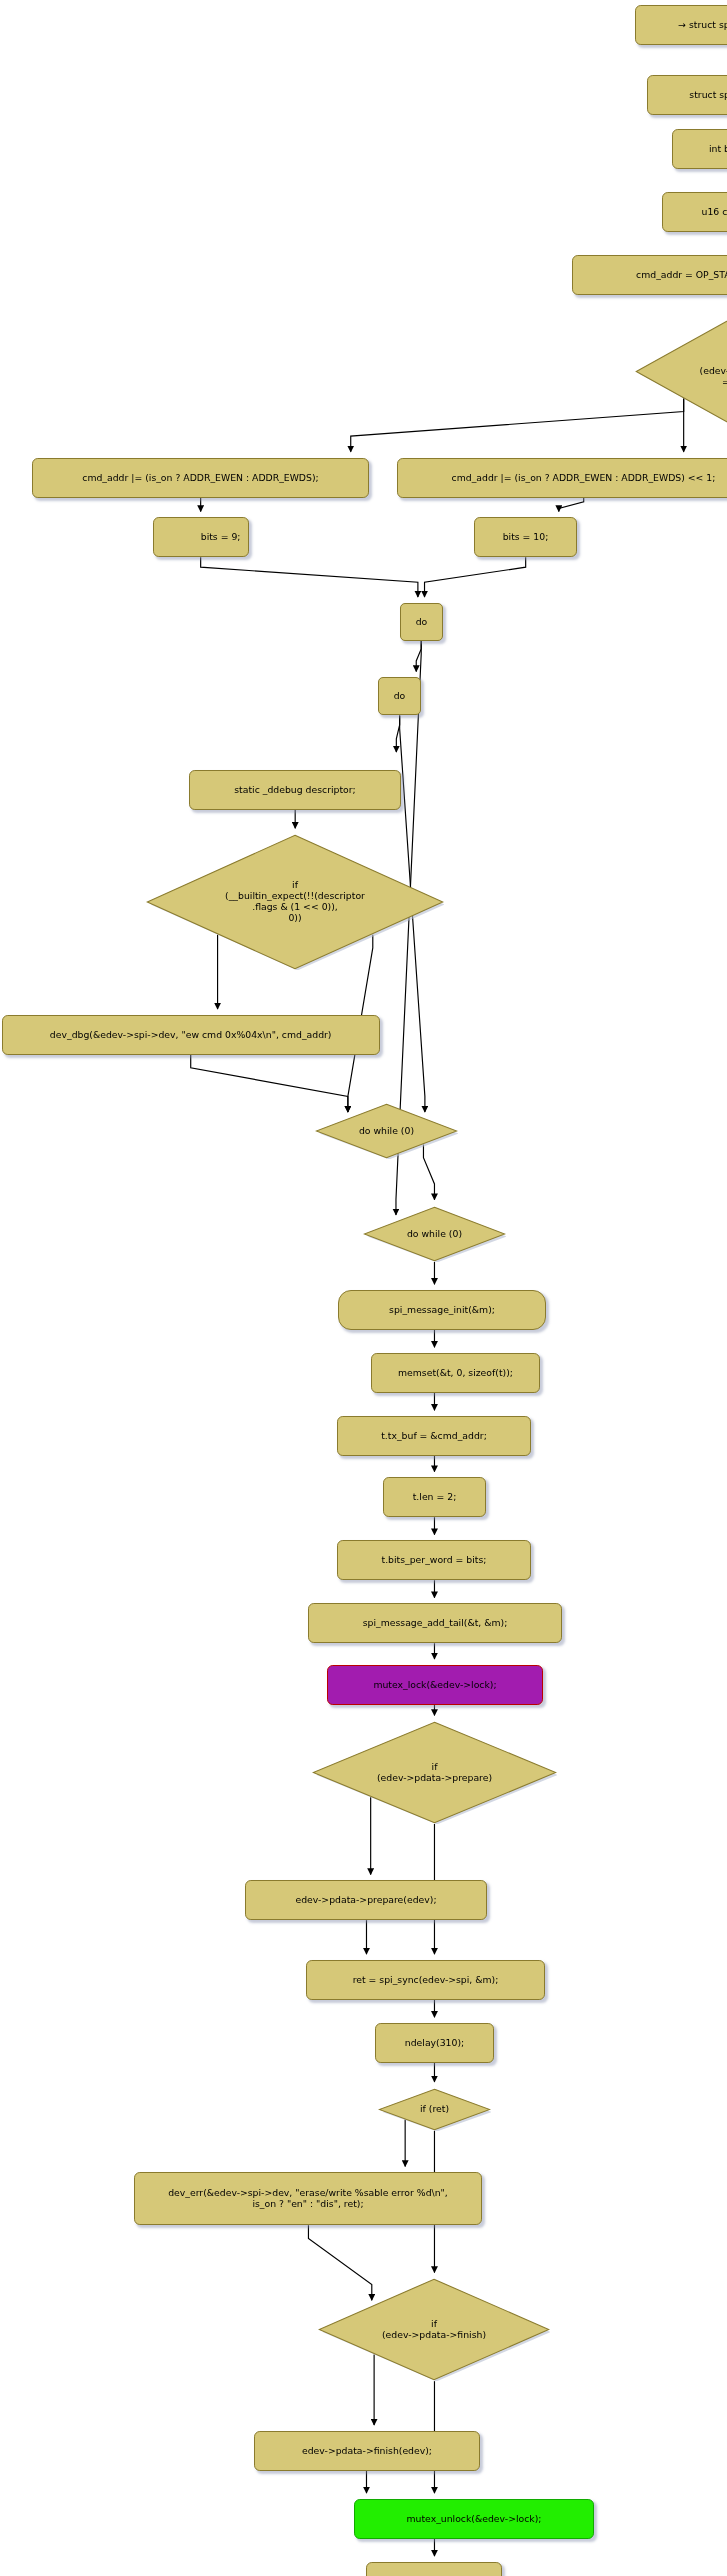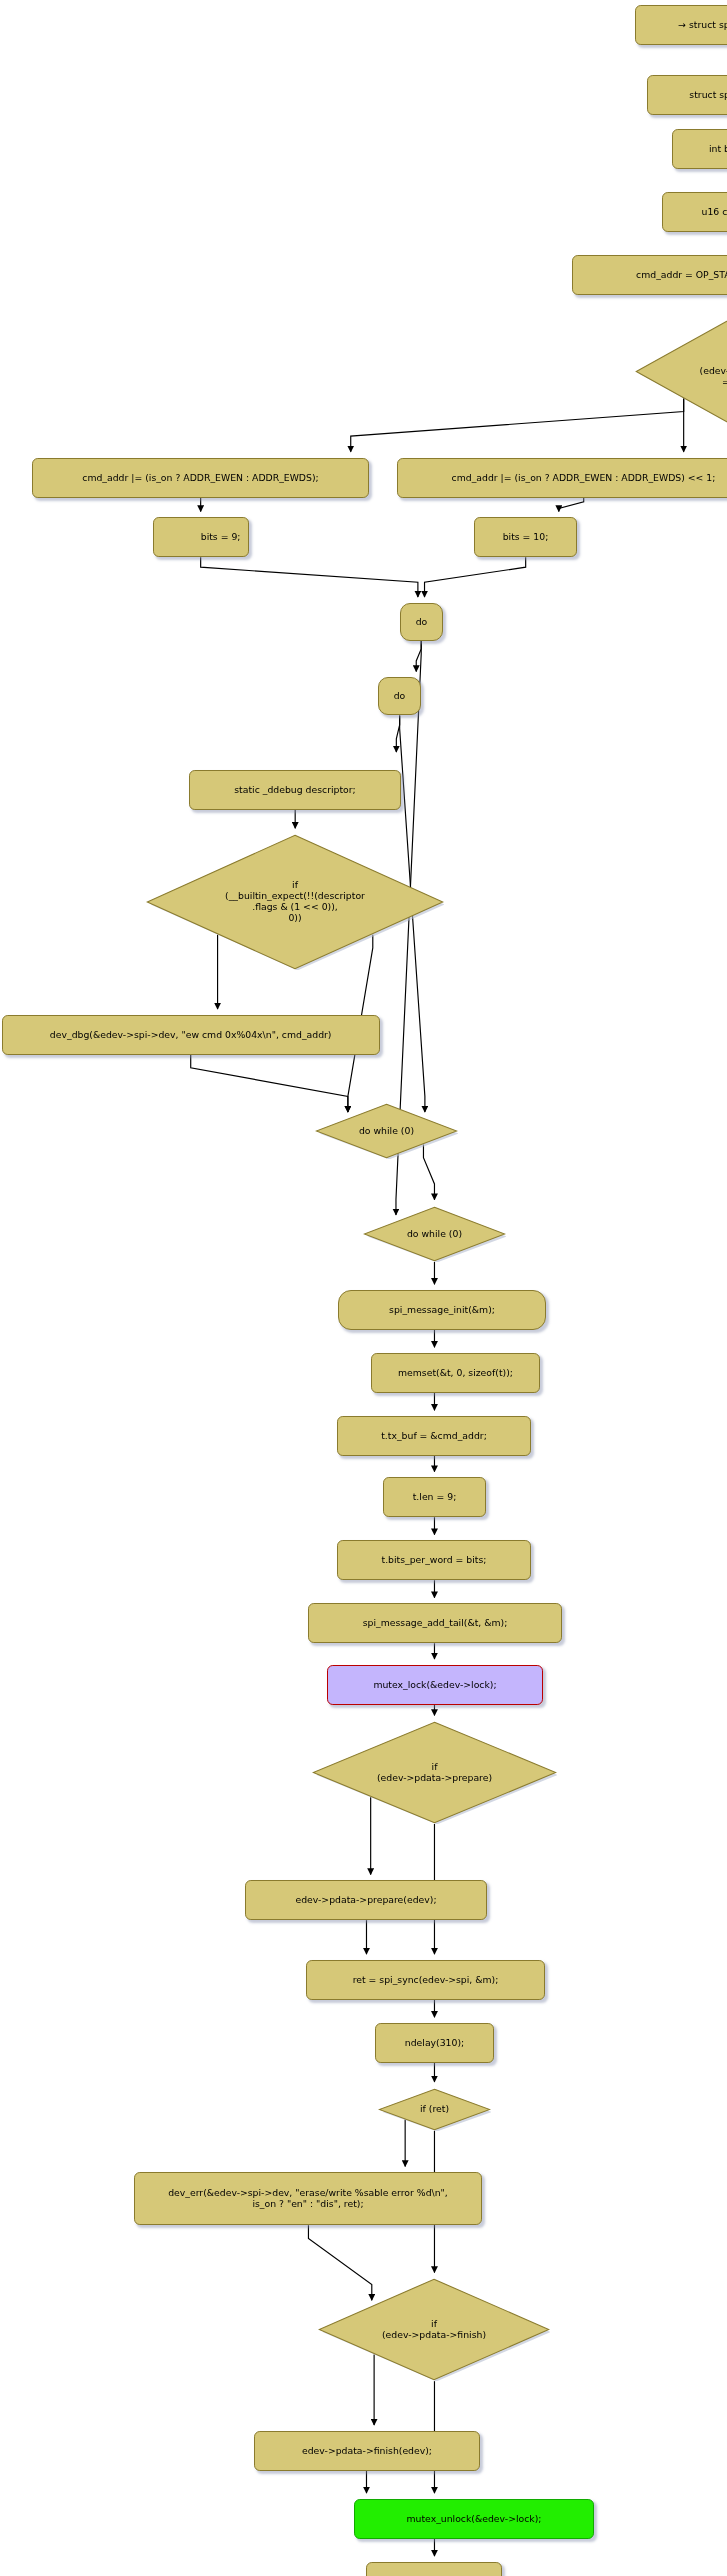--- a/index.html
+++ b/index.html
@@ -39,25 +39,25 @@
   .box {
     background: #d6c878;
     border: 1.1px solid #8a7b2e;
     border-radius: 5.8px;
     box-shadow: 2.5px 2.5px 2.5px rgba(130,140,170,0.45);
     font-size: 9.3px;
     padding: 0 5.8px;
   }
   .box.tiny {
     font-size: 9.3px;
-    border-radius: 10px;
+    border-radius: 5px;
     padding: 0 3.3px;
   }
   .box.red {
-    background: #c4b5fd;
+    background: #a21caf;
     border: 1.1px solid #bb0000;
     color: #000000;
   }
   .box.green {
     background: #22ee00;
     border: 1.1px solid #11aa00;
     color: #000000;
   }
   .diamond {
     background: transparent;
@@ -161,21 +161,21 @@
           <polygon points="86,2.5 169.5,34 86,65.5 2.5,34" fill="#b4bcd0" transform="translate(3,3)" opacity="0.6"></polygon>
           <polygon points="86,1.5 170.5,34 86,66.5 1.5,34" fill="#d6c878" stroke="#8a7b2e" stroke-width="1.3"></polygon>
         </svg><span class="dlabel">do while (0)</span></div>
       <div class="node diamond" style="left: 363px; top: 1206px; width: 143px; height: 56px;"><svg class="dshape" viewBox="0 0 172 68" preserveAspectRatio="none">
           <polygon points="86,2.5 169.5,34 86,65.5 2.5,34" fill="#b4bcd0" transform="translate(3,3)" opacity="0.6"></polygon>
           <polygon points="86,1.5 170.5,34 86,66.5 1.5,34" fill="#d6c878" stroke="#8a7b2e" stroke-width="1.3"></polygon>
         </svg><span class="dlabel">do while (0)</span></div>
       <div class="node box" style="left: 338px; top: 1290px; width: 208px; height: 40px; border-radius: 13px;"><span>spi_message_init(&amp;m);</span></div>
       <div class="node box" style="left: 331px; top: 1353px; width: 169px; height: 40px; margin-left: 40px;"><span>memset(&amp;t, 0, sizeof(t));</span></div>
       <div class="node box" style="left: 337px; top: 1416px; width: 194px; height: 40px;"><span>t.tx_buf = &amp;cmd_addr;</span></div>
-      <div class="node box" style="left: 383px; top: 1477px; width: 103px; height: 40px;"><span>t.len = 9;</span></div>
+      <div class="node box" style="left: 383px; top: 1477px; width: 103px; height: 40px;"><span>t.len = 2;</span></div>
       <div class="node box" style="left: 337px; top: 1540px; width: 194px; height: 40px;"><span>t.bits_per_word = bits;</span></div>
       <div class="node box" style="left: 308px; top: 1603px; width: 254px; height: 40px;"><span>spi_message_add_tail(&amp;t, &amp;m);</span></div>
       <div class="node box red" style="left: 327px; top: 1665px; width: 216px; height: 40px;"><span>mutex_lock(&amp;edev-&gt;lock);</span></div>
       <div class="node diamond" style="left: 312px; top: 1721px; width: 245px; height: 103px;"><svg class="dshape" viewBox="0 0 296 124" preserveAspectRatio="none">
           <polygon points="148,2.5 293.5,62 148,121.5 2.5,62" fill="#b4bcd0" transform="translate(3,3)" opacity="0.6"></polygon>
           <polygon points="148,1.5 294.5,62 148,122.5 1.5,62" fill="#d6c878" stroke="#8a7b2e" stroke-width="1.3"></polygon>
         </svg><span class="dlabel">if
 (edev-&gt;pdata-&gt;prepare)</span></div>
       <div class="node box" style="left: 245px; top: 1880px; width: 242px; height: 40px;"><span>edev-&gt;pdata-&gt;prepare(edev);</span></div>
       <div class="node box" style="left: 306px; top: 1960px; width: 239px; height: 40px;"><span>ret = spi_sync(edev-&gt;spi, &amp;m);</span></div>

